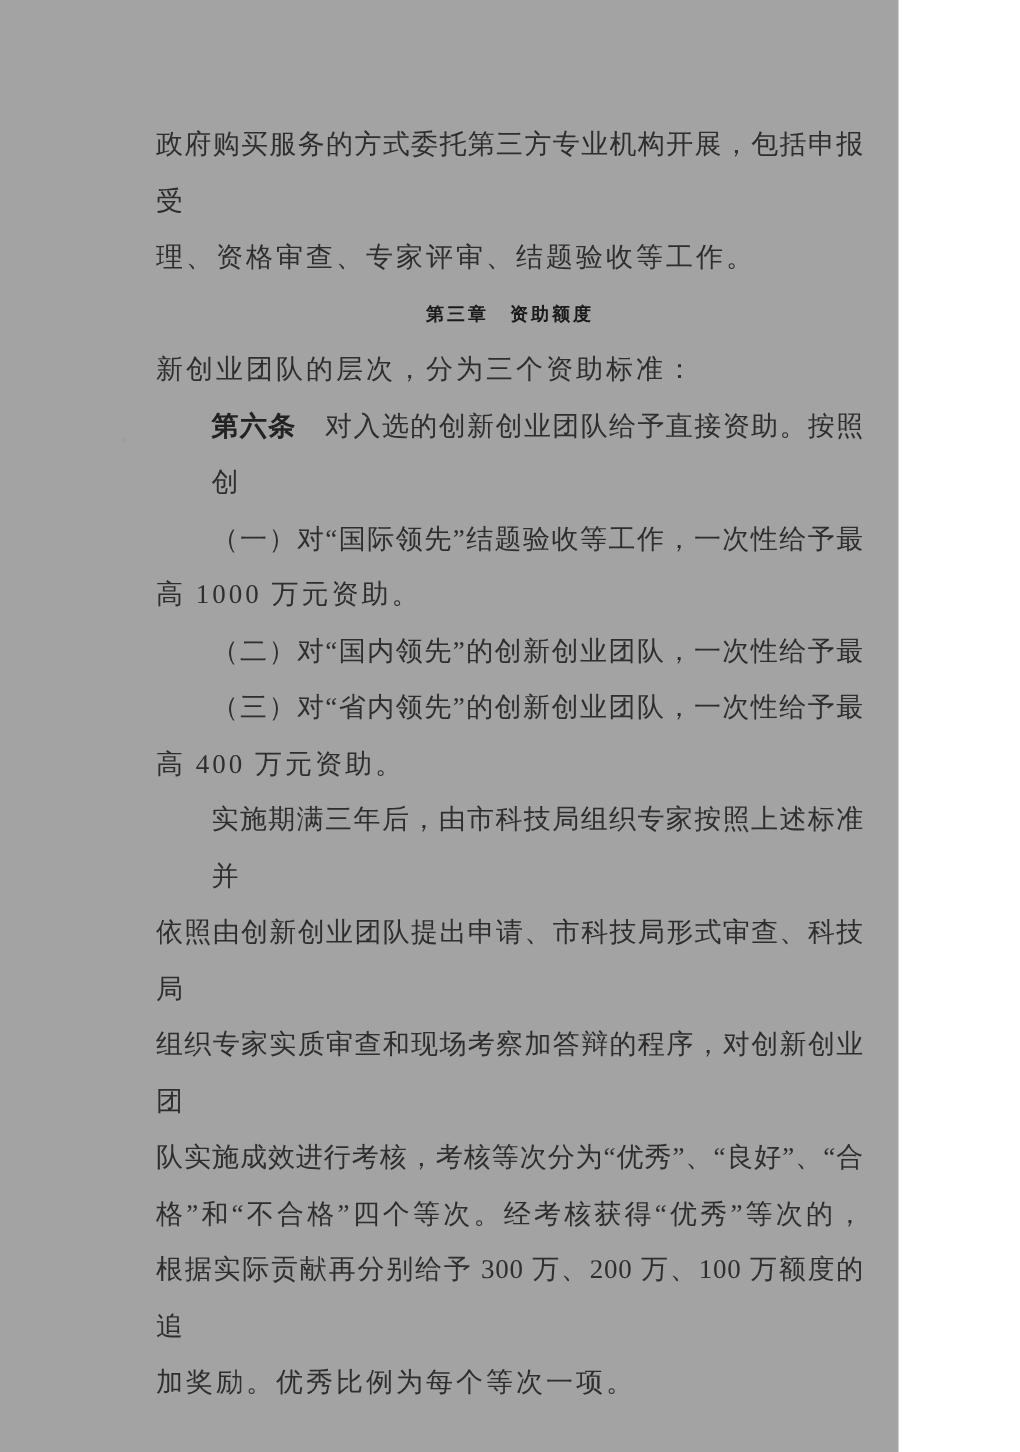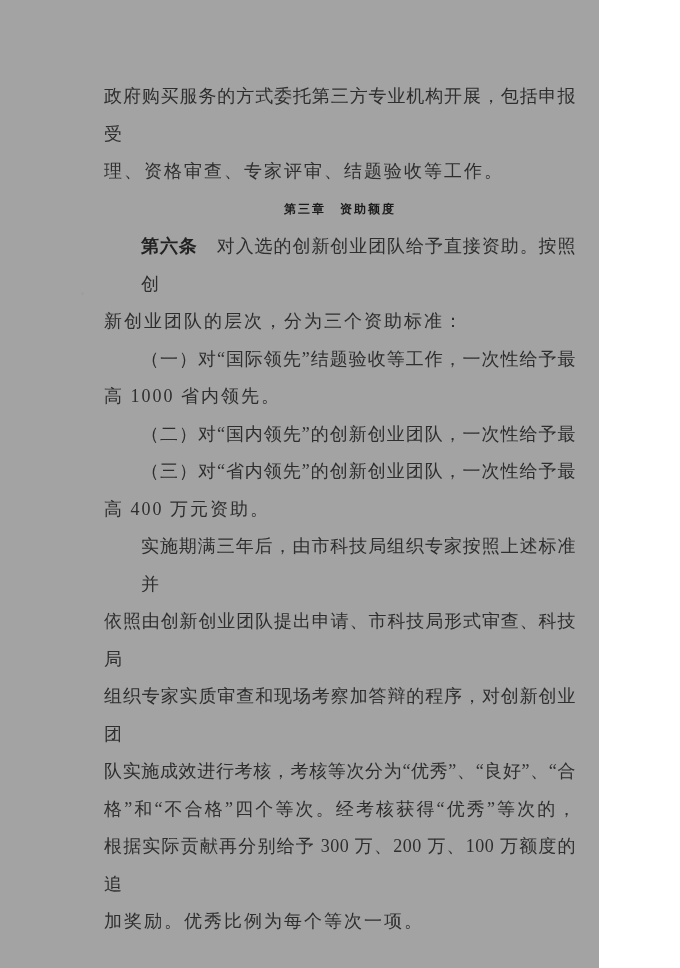--- a/index.html
+++ b/index.html
@@ -66,24 +66,24 @@
 </style>
 </head>
 <body>
 
 <div id="page">
   <div class="speck"></div>
   <div id="doc">
       <div class="line just">政府购买服务的方式委托第三方专业机构开展，包括申报受</div>
       <div class="line endline">理、资格审查、专家评审、结题验收等工作。</div>
       <div class="line heading">第三章　资助额度</div>
+      <div class="line endline">新创业团队的层次，分为三个资助标准：</div>
       <div class="line indent just"><b class="artnum">第六条</b><span>　对入选的创新创业团队给予直接资助。按照创</span></div>
-      <div class="line endline">新创业团队的层次，分为三个资助标准：</div>
       <div class="line indent just">（一）对“国际领先”结题验收等工作，一次性给予最</div>
-      <div class="line endline">高 1000 省内领先。</div>
+      <div class="line endline">高 1000 万元资助。</div>
       <div class="line indent just">（二）对“国内领先”的创新创业团队，一次性给予最</div>
       <div class="line indent just">（三）对“省内领先”的创新创业团队，一次性给予最</div>
       <div class="line endline">高 400 万元资助。</div>
       <div class="line indent just">实施期满三年后，由市科技局组织专家按照上述标准并</div>
       <div class="line just">依照由创新创业团队提出申请、市科技局形式审查、科技局</div>
       <div class="line just">组织专家实质审查和现场考察加答辩的程序，对创新创业团</div>
       <div class="line just">队实施成效进行考核，考核等次分为“优秀”、“良好”、“合</div>
       <div class="line just">格”和“不合格”四个等次。经考核获得“优秀”等次的，</div>
       <div class="line just">根据实际贡献再分别给予 300 万、200 万、100 万额度的追</div>
       <div class="line endline">加奖励。优秀比例为每个等次一项。</div>

